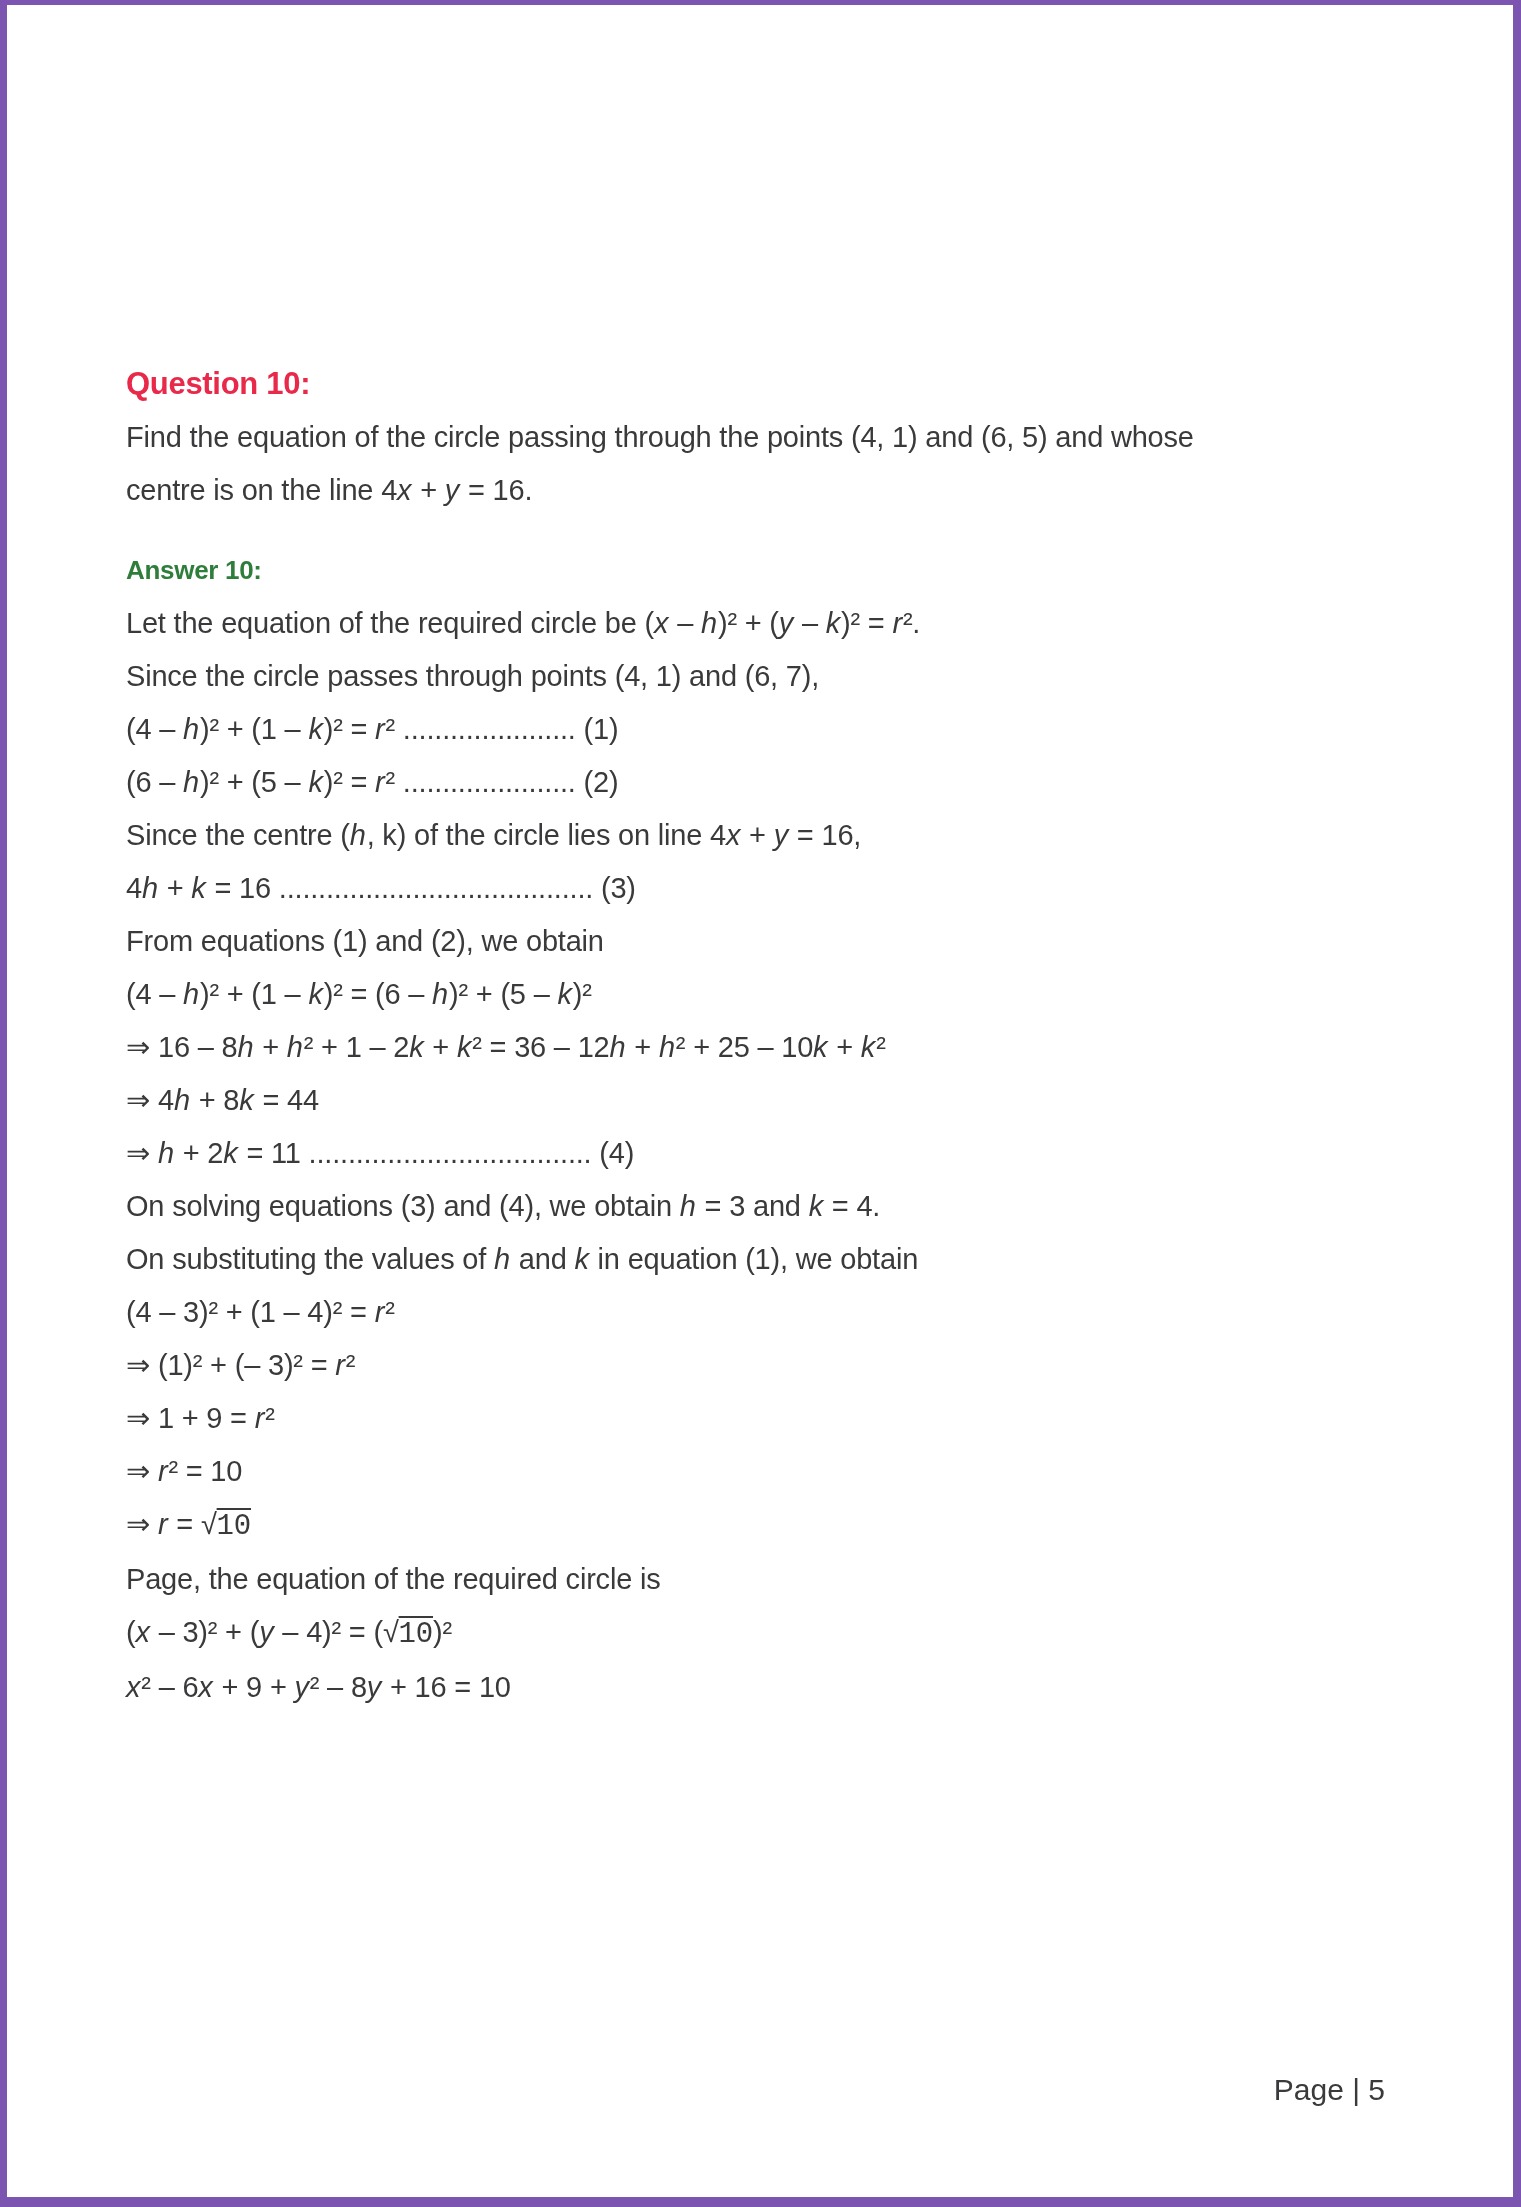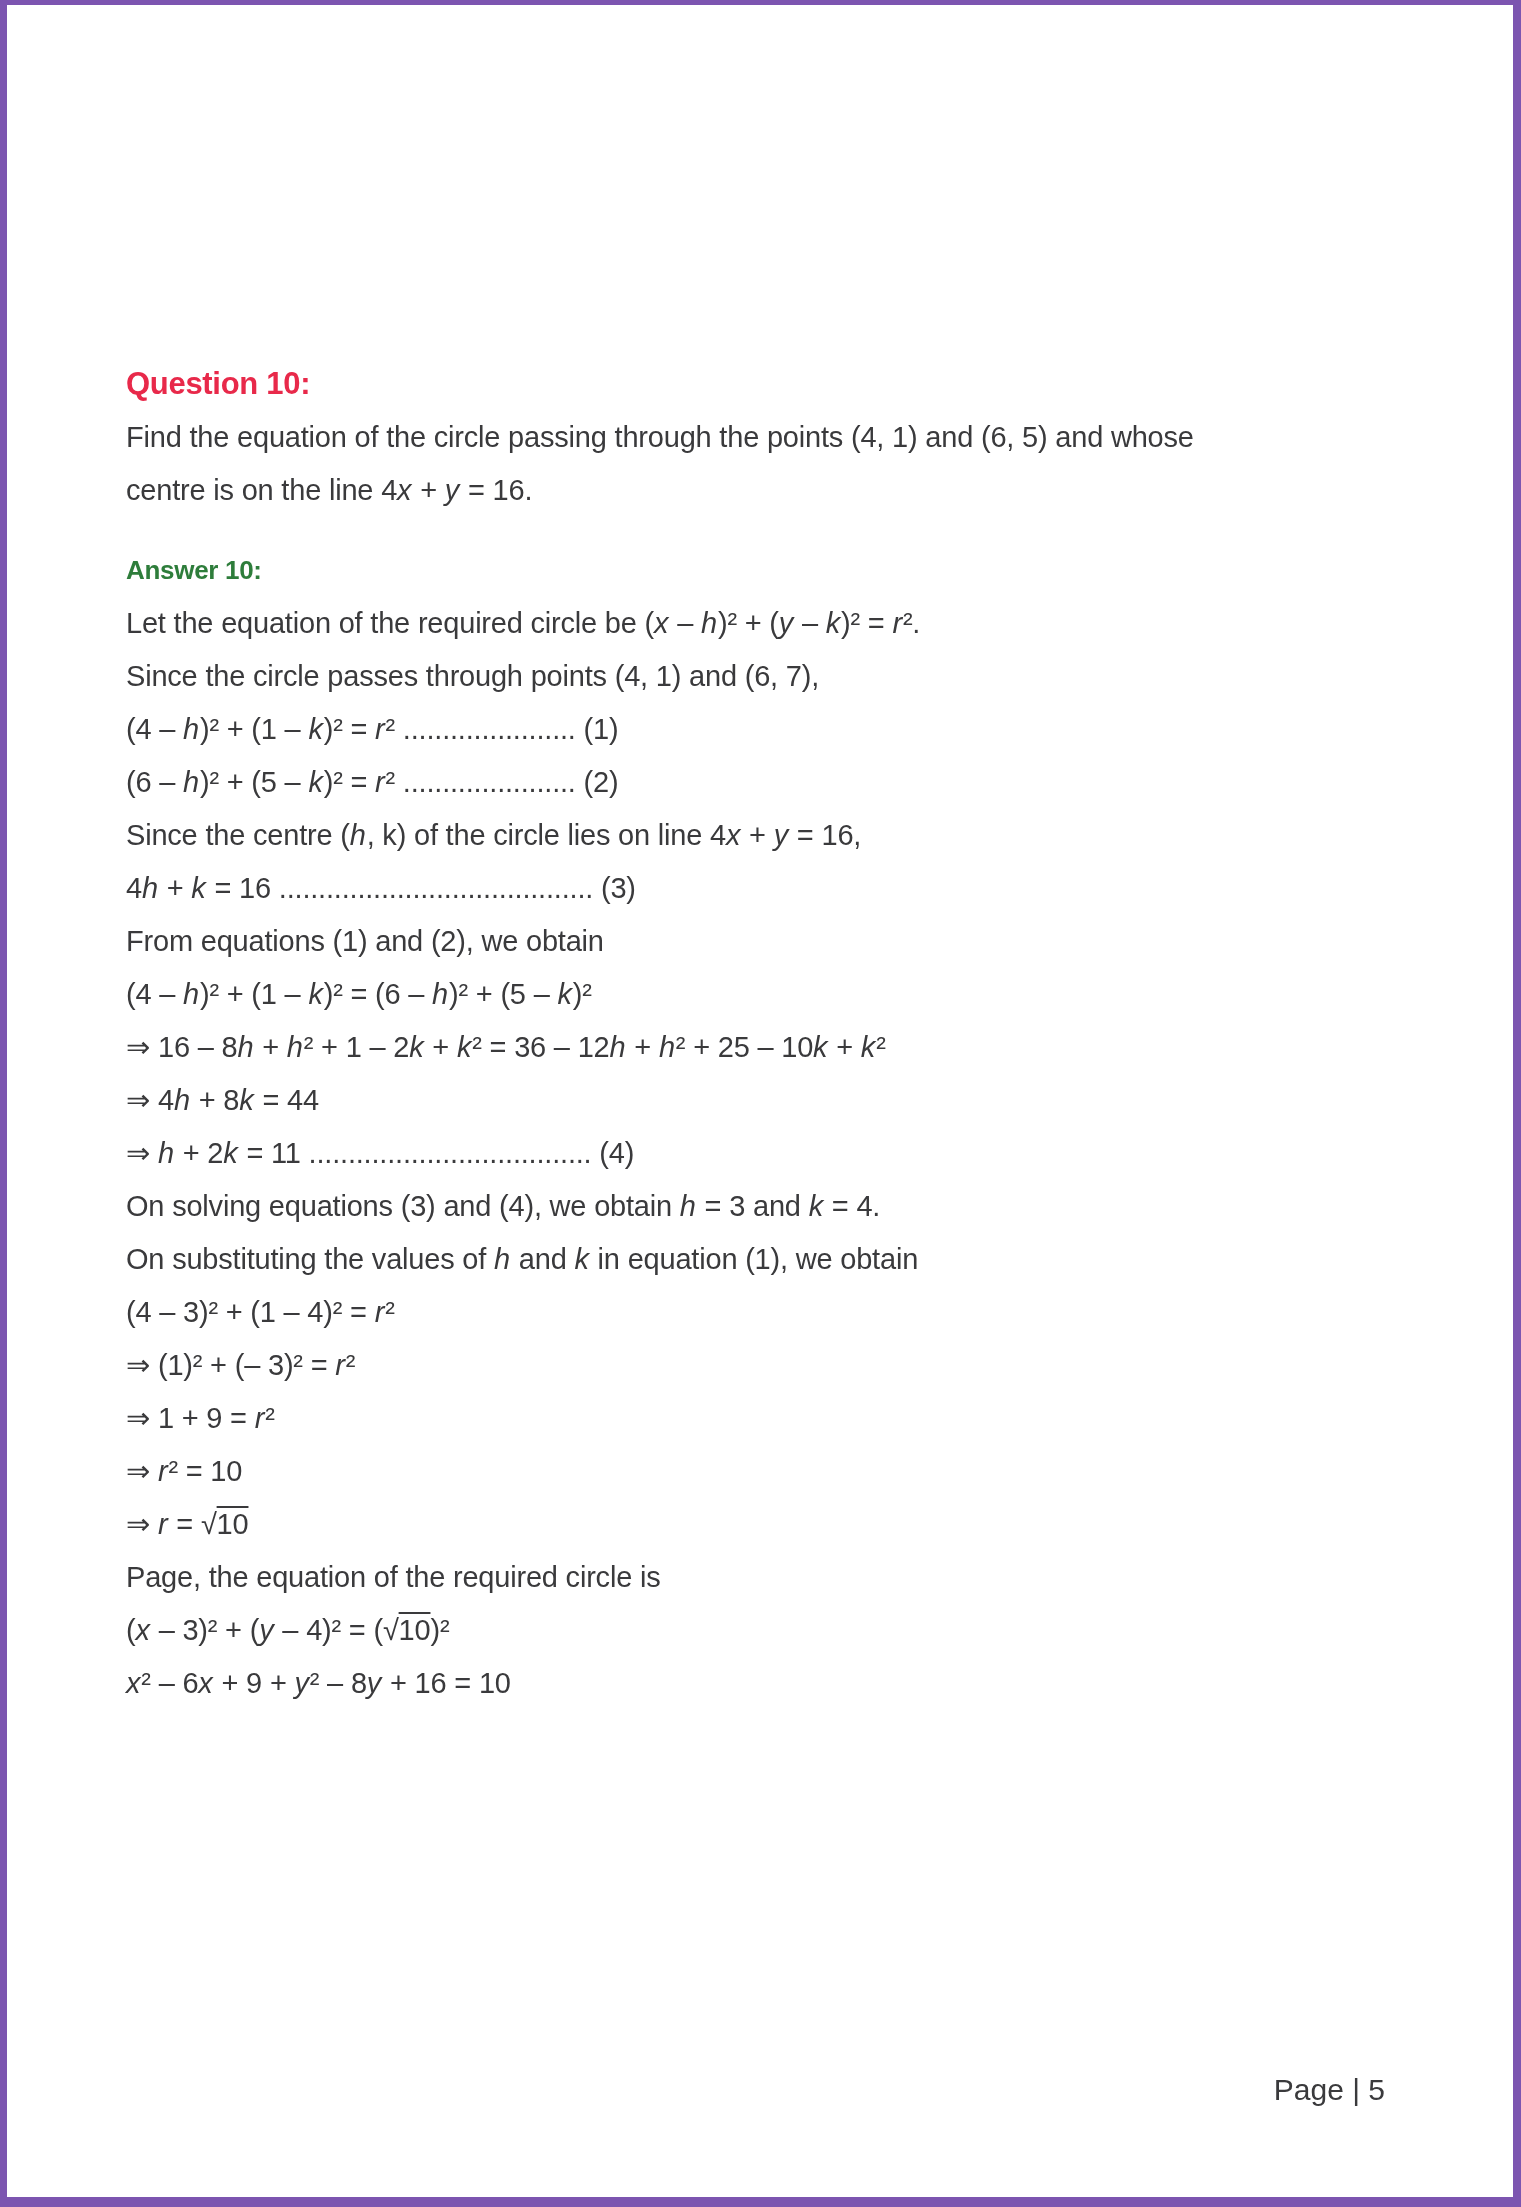--- a/index.html
+++ b/index.html
@@ -44,21 +44,21 @@
     letter-spacing:-0.3px;
   }
   .line{
     font-size:29px;
     line-height:31px;
     margin:0 0 22px 0;
     white-space:nowrap;
     letter-spacing:-0.2px;
   }
   .q-body .line{margin-bottom:22px;}
-  .ovl{text-decoration:overline;}
+  .ovl{text-decoration:overline;font-family:Liberation Mono, monospace;}
   .footer{
     position:absolute;
     right:128px;top:2068px;
     font-size:30px;
     color:var(--body-text);
   }
   i{padding-right:1px;}
 </style>
 </head>
 <body>

